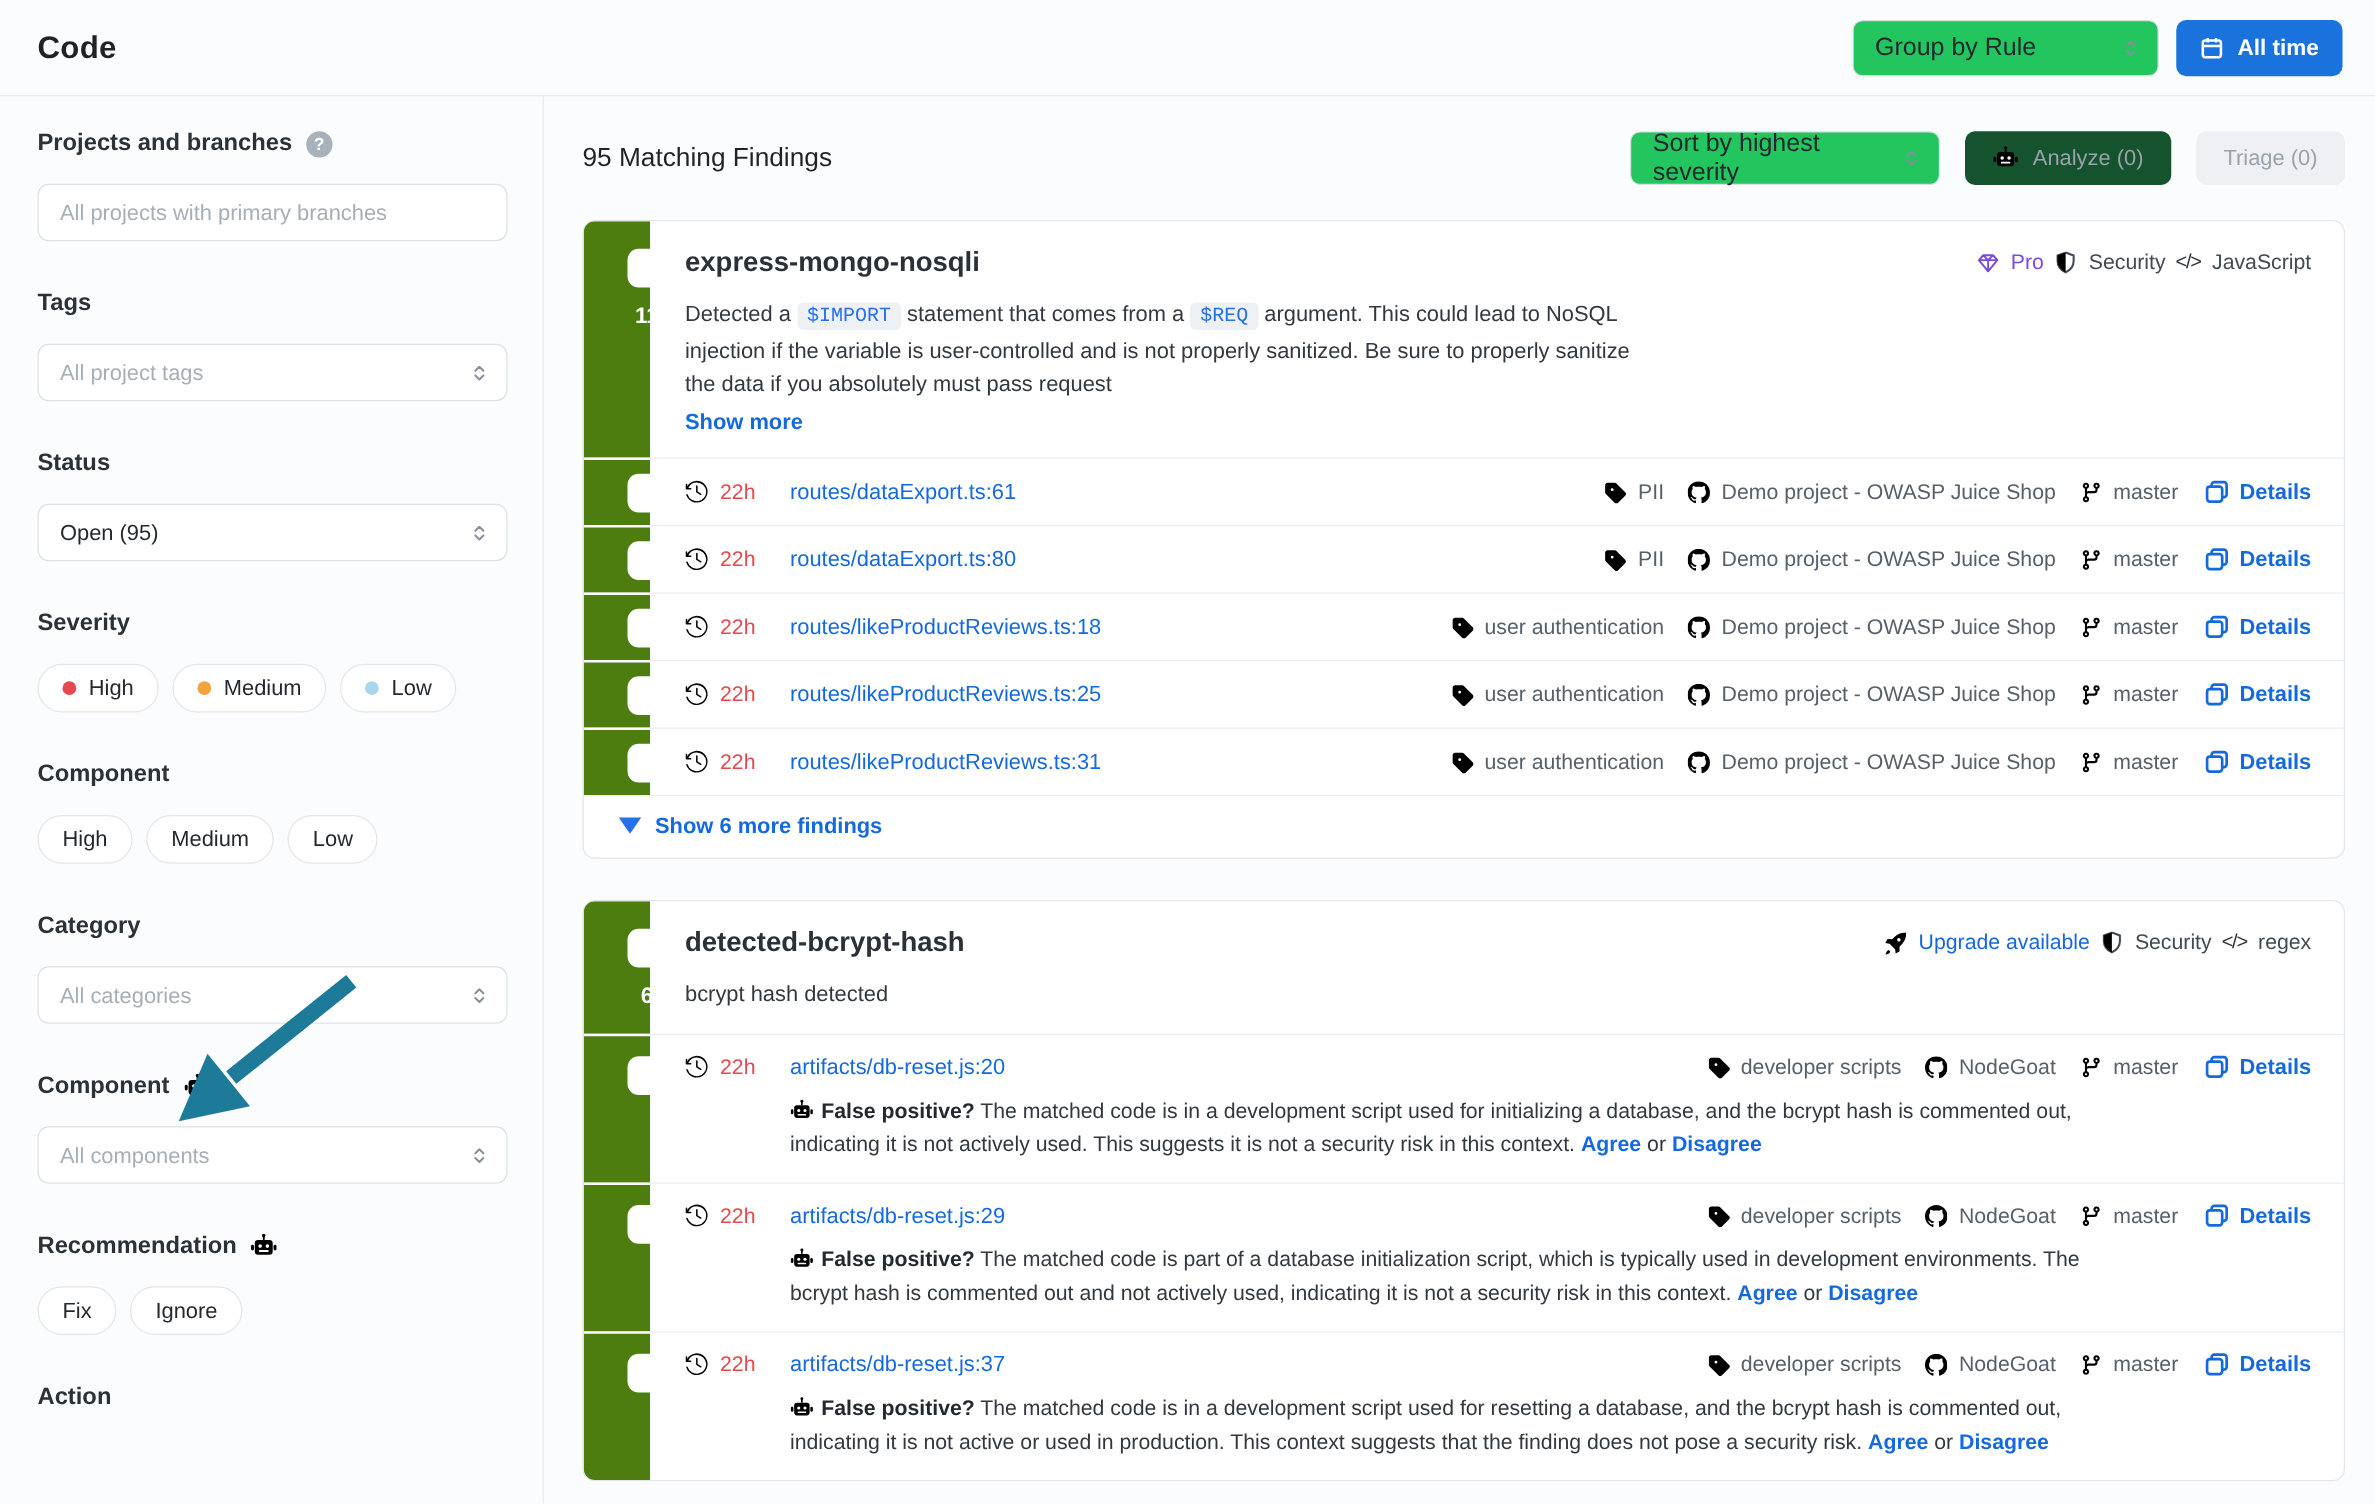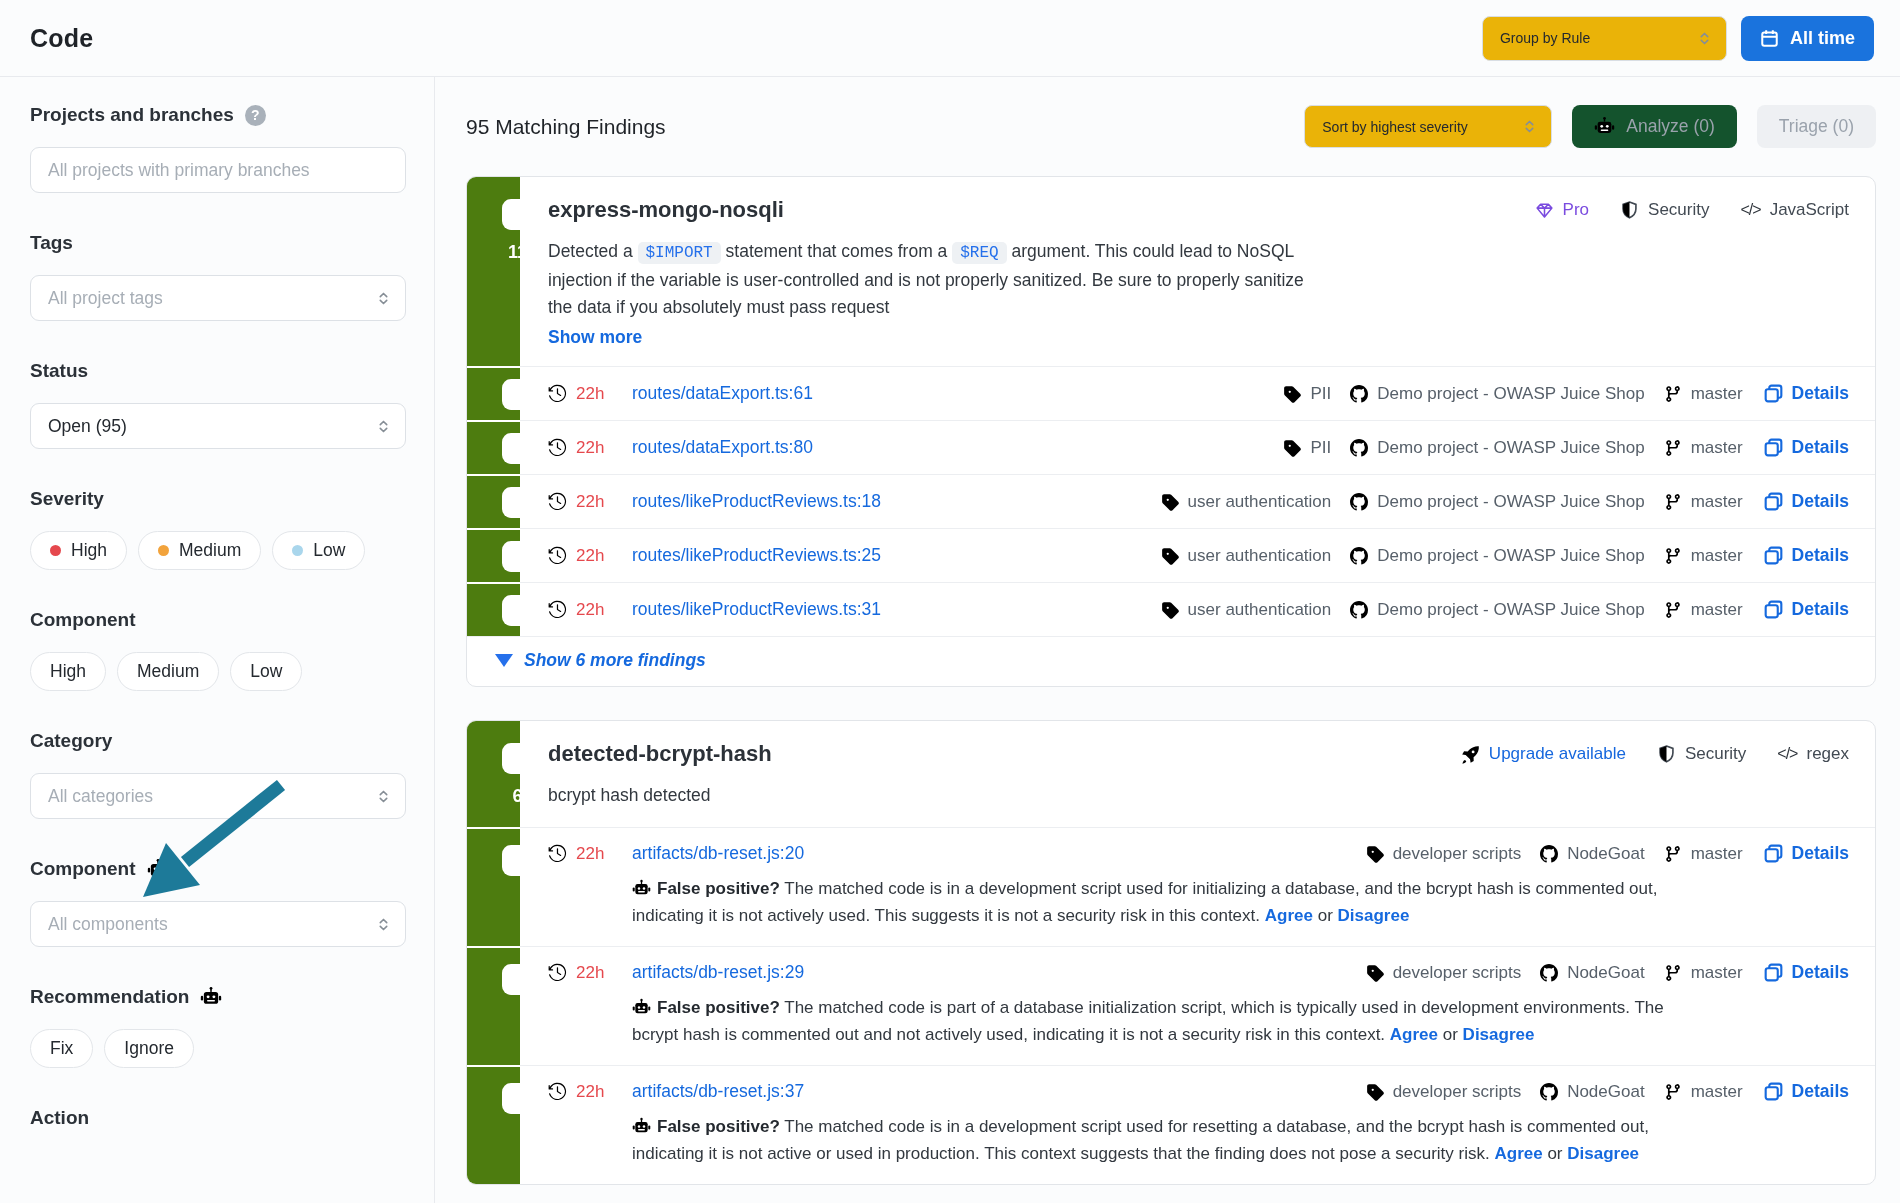--- a/index.html
+++ b/index.html
@@ -5,23 +5,23 @@
   * { box-sizing: border-box; margin: 0; padding: 0; }
   html,body { width:1900px; height:1203px; overflow:hidden; background:#fbfcfd;
     font-family:"Liberation Sans", sans-serif; color:#24292f; }
 
   
   .topbar { height:77px; display:flex; align-items:center; justify-content:space-between;
     padding:0 26px 0 30px; border-bottom:1px solid #e8eaee;gap:27px; }
   .app-title { font-size:25px; font-weight:700; color:#1f2328; letter-spacing:.2px; }
   .topbar-right { display:flex; align-items:center; gap:14px; }
 
-  .sel { background:#eab308; border:1px solid #d9dee4; border-radius:8px; height:45px;
+  .sel { background:#22c55e; border:1px solid #d9dee4; border-radius:8px; height:45px;
     display:flex; align-items:center; justify-content:space-between; padding:0 14px 0 17px;
-    font-size:14px; color:#24292f; cursor:pointer; }
+    font-size:20px; color:#24292f; cursor:pointer; }
   .caret { width:15px; height:15px; color:#868e96; flex:none; margin-left:10px; }
 
   .btn-alltime { background:#1a73dd; color:#fff; border:none; border-radius:8px; height:45px;
     display:flex; align-items:center; gap:11px; padding:0 19px; font-weight:700; font-size:18px; cursor:pointer; }
   .btn-alltime .ic { width:19px; height:19px; color:#fff; }
 
   
   .layout { display:flex; height:1126px; }
   .sidebar { width:435px; min-width:435px; border-right:1px solid #e8eaee;
     padding:26px 28px 0 30px; position:relative; overflow:hidden; }
@@ -64,21 +64,21 @@
   .card { background:#fff; border:1px solid #e2e5e9; border-radius:10px; margin-bottom:33px; overflow:hidden; }
   .redcol { width:53px; min-width:53px; background:#4d7c0f; display:flex; flex-direction:column;
     align-items:center;padding-left:48px; }
   .c-head { display:flex; }
   .c-head .redcol { padding-top:22px; gap:12px; }
   .num { color:#fff; font-weight:700; font-size:18px; }
   .cb { width:31px; height:31px; background:#fff; border-radius:9px; cursor:pointer; flex:none; }
   .c-body { flex:1; padding:20px 26px 18px 28px; }
   .title-row { display:flex; align-items:flex-start; }
   .f-title { font-size:22px; font-weight:700; color:#2b3138; flex:1; }
-  .badges { display:flex; align-items:center; gap:31px; font-size:17px; color:#424a53; padding-top:3px;text-align:right; }
+  .badges { display:flex; align-items:center; gap:8px; font-size:17px; color:#424a53; padding-top:3px;text-align:right; }
   .badge { display:flex; align-items:center; gap:9px; }
   .badge .ic { width:19px; height:19px; }
   .badge.pro { color:#7a4bdf; }
   .badge.linkish { color:#1667dd; cursor:pointer; }
   .code-glyph { font-size:16px; letter-spacing:-1px; color:#30363d; font-weight:400; }
   .desc { margin-top:15px; font-size:17.5px; line-height:27px; color:#32383f; max-width:770px; }
   .chip { font-family:"Liberation Mono", monospace; background:#eef1f4; color:#2570eb;
     border-radius:5px; padding:2px 8px; font-size:16px; }
   .showmore { color:#1569de; font-weight:700; font-size:17.5px; margin-top:6px; display:inline-block; cursor:pointer; }
 
@@ -96,21 +96,21 @@
   .meta .ic { width:18px; height:18px; color:#424a53; }
   .details-link { display:flex; align-items:center; gap:9px; color:#1569de; font-weight:700;
     font-size:17.5px; margin-left:21px; cursor:pointer; }
   .details-link .ic { width:19px; height:19px; }
   .ai-note { margin:11px 0 0 84px; font-size:17px; line-height:27px; color:#32383f; max-width:1080px; }
   .ai-note .robot { width:19px; height:19px; vertical-align:-4px; color:#57606a; margin-right:6px; }
   .ai-note b { color:#24292f; }
   .ai-note a { color:#1569de; font-weight:700; text-decoration:none; cursor:pointer; }
   .card-foot { border-top:1px solid #eceef1; padding:13px 26px 15px 28px; display:flex;
     align-items:center; gap:11px; cursor:pointer; }
-  .card-foot span { color:#1569de; font-weight:700; font-size:17.5px;font-style:italic; }
+  .card-foot span { color:#1569de; font-weight:700; font-size:17.5px; }
   .tri { width:0; height:0; border-left:9px solid transparent; border-right:9px solid transparent;
     border-top:13px solid #2570eb; }
 </style>
 </head>
 <body>
 
 <svg width="0" height="0" style="position:absolute" aria-hidden="true">
   <defs>
     <symbol id="i-caret" viewBox="0 0 14 14">
         <path d="M4 5.2 7 2.3l3 2.9M4 8.8l3 2.9 3-2.9" fill="none" stroke="currentColor" stroke-width="1.5" stroke-linecap="round" stroke-linejoin="round"></path>

